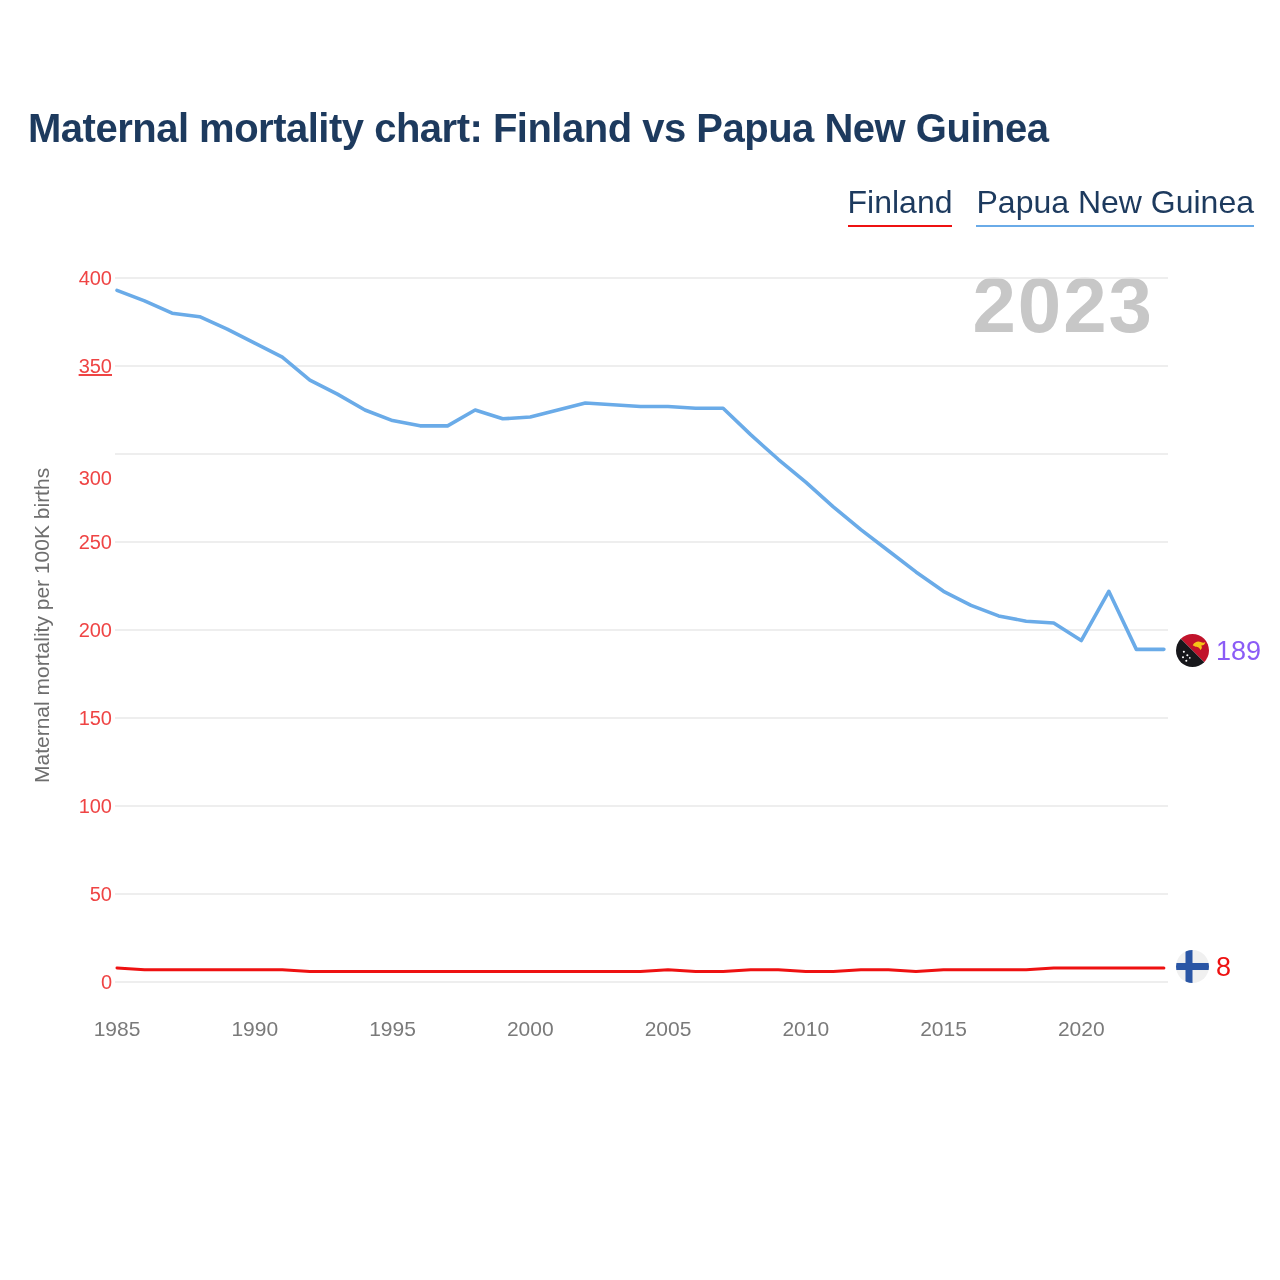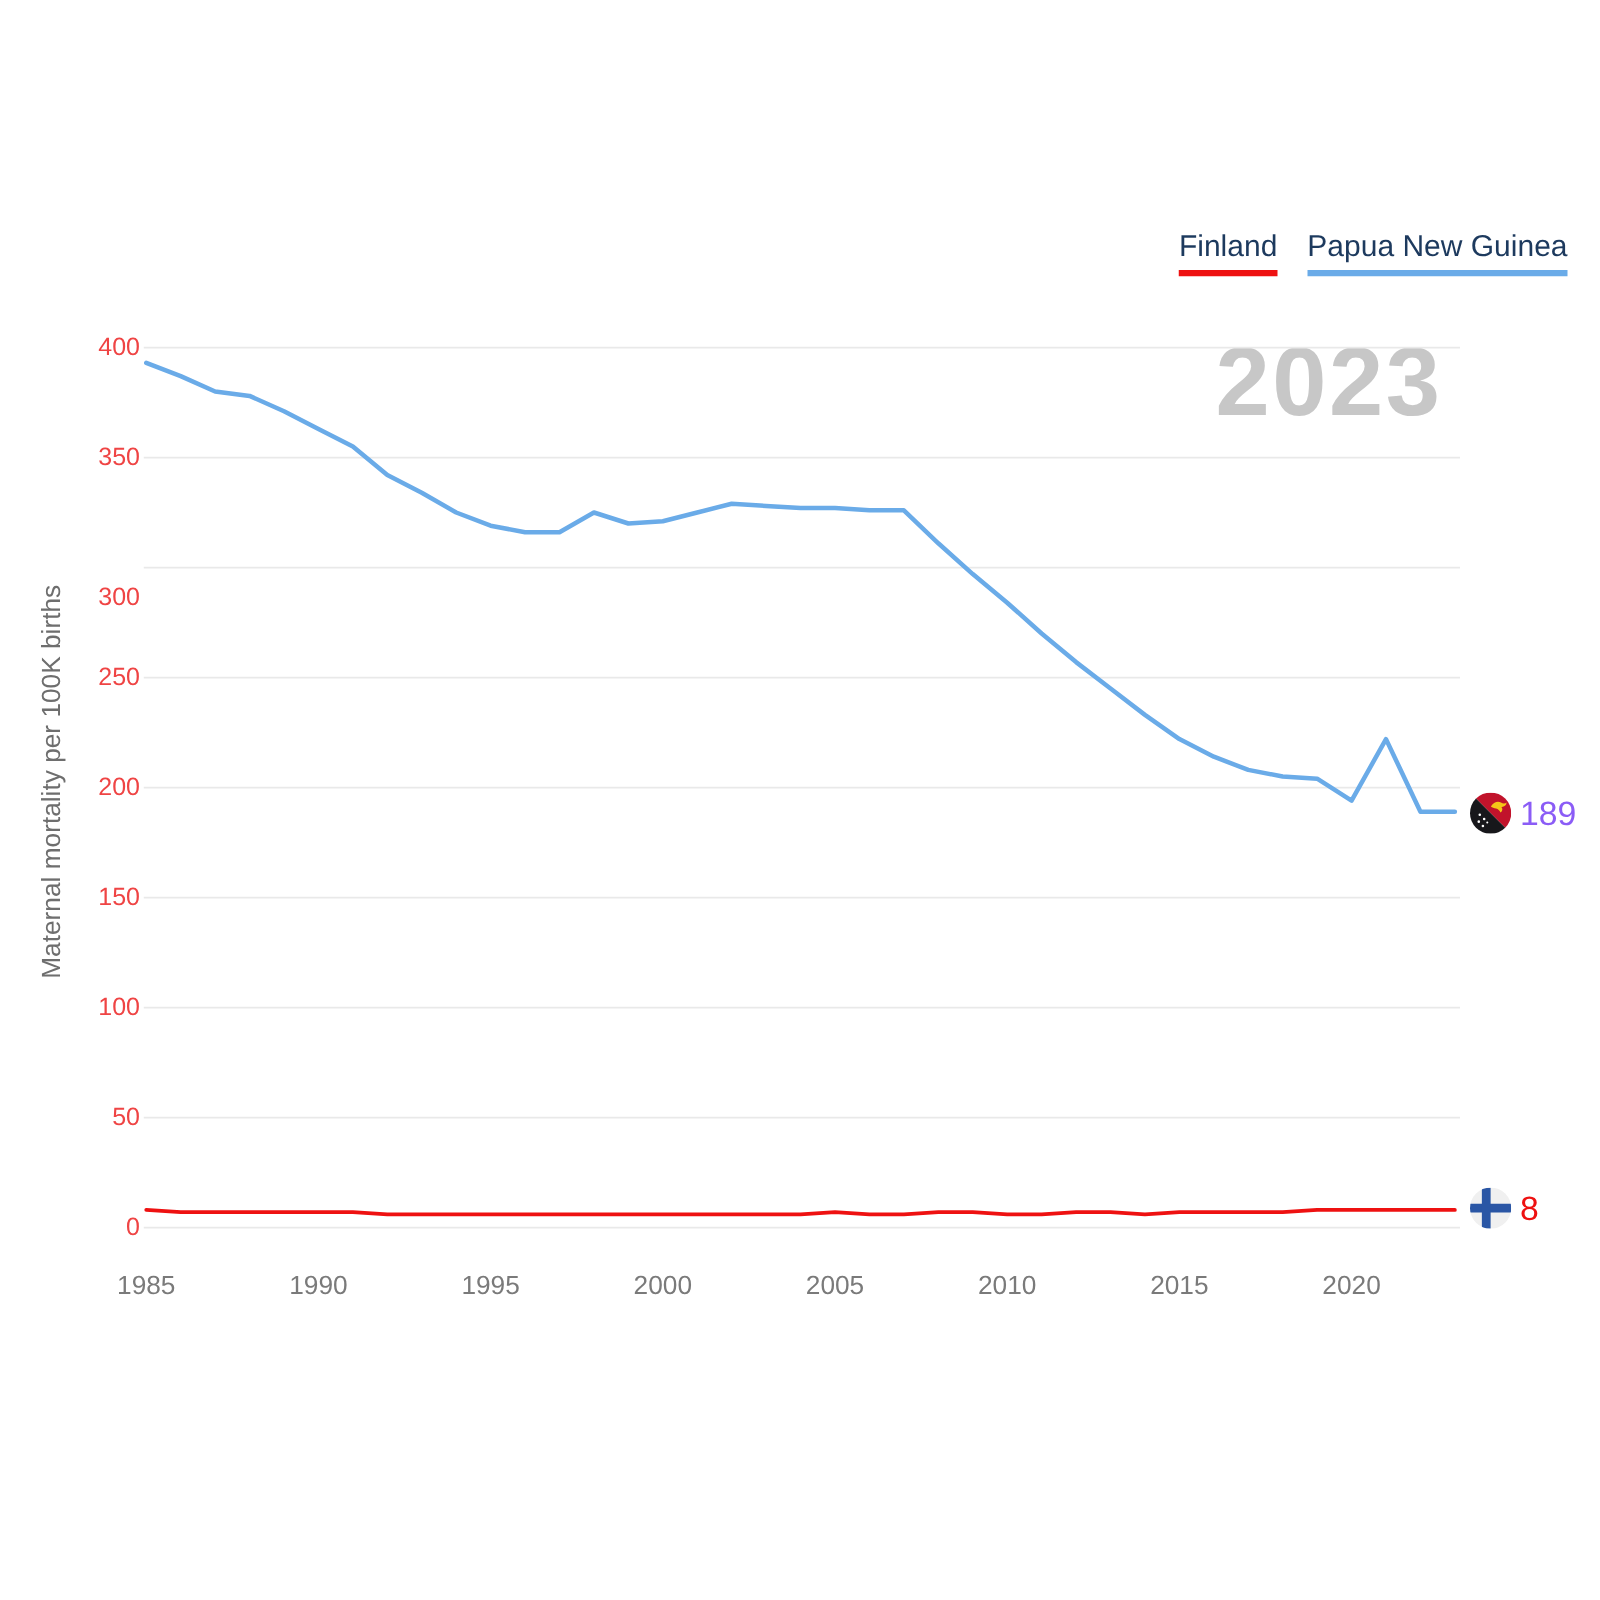--- a/index.html
+++ b/index.html
@@ -1,21 +1,21 @@
 <!DOCTYPE html>
 <html><head>
 <meta charset="utf-8">
 <style>
   html,body{margin:0;padding:0;background:#ffffff;}
   .canvas{position:relative;width:1280px;height:1280px;background:#ffffff;overflow:hidden;
           font-family:"Liberation Sans", sans-serif;}
   .chart-title{position:absolute;left:28px;top:106px;width:1220px;margin:0;
                font-size:40px;font-weight:700;letter-spacing:-0.5px;color:#1d3a5e;}
   .legend{position:absolute;top:184px;right:26px;display:flex;gap:24px;}
-  .legend-item{font-size:24px;color:#1d3a5e;padding-bottom:4px;border-bottom:5px solid #0c4a6e;cursor:pointer;}
+  .legend-item{font-size:32px;color:#1d3a5e;padding-bottom:4px;border-bottom:2px solid #0c4a6e;cursor:pointer;}
   .watermark{position:absolute;top:266px;right:126px;font-size:78px;font-weight:700;
              color:#c7c7c7;letter-spacing:2px;line-height:1;}
   .y-axis-title{position:absolute;left:30px;top:400px;height:450px;
                 writing-mode:vertical-rl;transform:rotate(180deg);
                 font-size:21px;color:#6e6e6e;text-align:center;white-space:nowrap;}
   #plot{position:absolute;left:0;top:0;width:1280px;height:1280px;}
   .y-tick-label{position:absolute;right:1168px;width:70px;text-align:right;
                 font-size:20px;color:#ef4444;line-height:28px;}
   .x-tick-label{position:absolute;top:1014px;width:110px;text-align:center;
                 font-size:21px;color:#7a7a7a;line-height:30px;}
@@ -24,20 +24,21 @@
   .end-label-png{left:1176px;top:634px;}
   .end-label-fin{left:1176px;top:950px;}
   .flag{width:33px;height:33px;display:block;}
   .footer{position:absolute;left:40px;top:1086px;font-size:23px;color:#595959;line-height:38px;}
 </style>
 </head>
 <body>
 
 <div class="canvas">
 
+  <h1 class="chart-title">Maternal mortality chart: Finland vs Papua New Guinea</h1>
 
   <div class="legend">
     <div class="legend-item" id="legend-fin" style="border-bottom-color: rgb(238, 17, 17);">
       <span>Finland</span>
     </div>
     <div class="legend-item" id="legend-png" style="border-bottom-color: rgb(106, 171, 232);">
       <span>Papua New Guinea</span>
     </div>
   </div>
 
@@ -60,21 +61,21 @@
     </svg>
 
   <div id="tick-layer">
       <div class="y-tick-label" style="top: 968px;">0</div>
       <div class="y-tick-label" style="top: 880px;">50</div>
       <div class="y-tick-label" style="top: 792px;">100</div>
       <div class="y-tick-label" style="top: 704px;">150</div>
       <div class="y-tick-label" style="top: 616px;">200</div>
       <div class="y-tick-label" style="top: 528px;">250</div>
       <div class="y-tick-label" style="top: 440px; margin-top: 24px;">300</div>
-      <div class="y-tick-label" style="top: 352px;">350</div>
+      <div class="y-tick-label" style="top: 352px; text-decoration: underline;">350</div>
       <div class="y-tick-label" style="top: 264px;">400</div>
       <div class="x-tick-label" style="left: 62px;">1985</div>
       <div class="x-tick-label" style="left: 199.75px;">1990</div>
       <div class="x-tick-label" style="left: 337.5px;">1995</div>
       <div class="x-tick-label" style="left: 475.25px;">2000</div>
       <div class="x-tick-label" style="left: 613px;">2005</div>
       <div class="x-tick-label" style="left: 750.75px;">2010</div>
       <div class="x-tick-label" style="left: 888.5px;">2015</div>
       <div class="x-tick-label" style="left: 1026.25px;">2020</div>
     </div>

